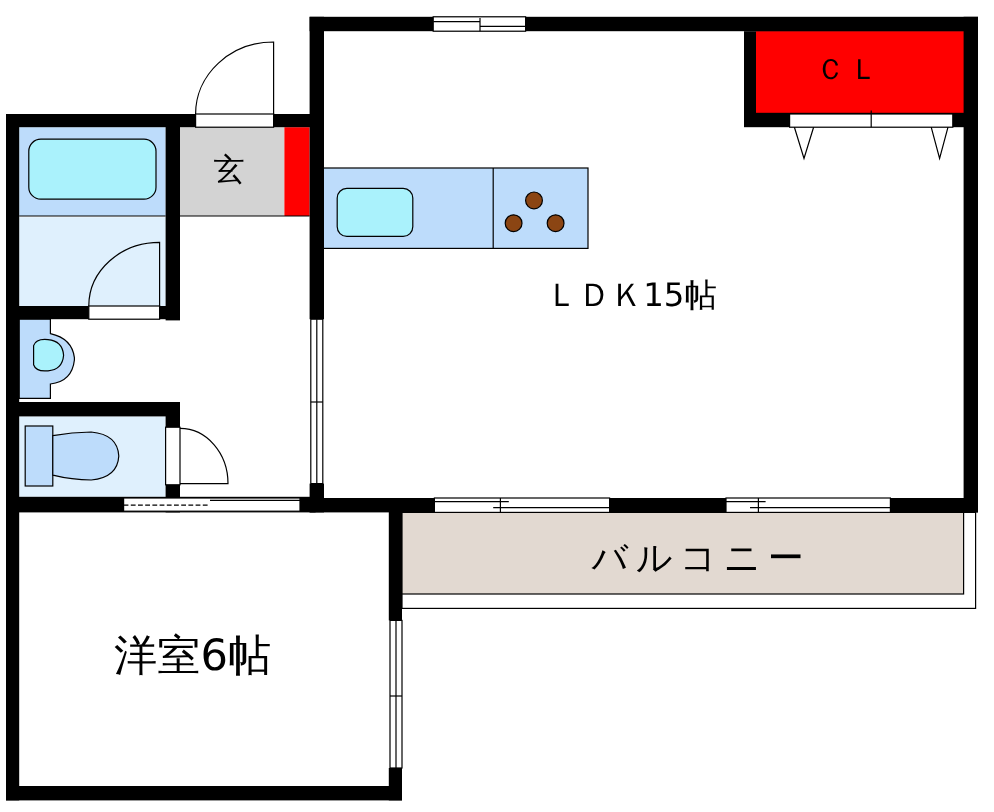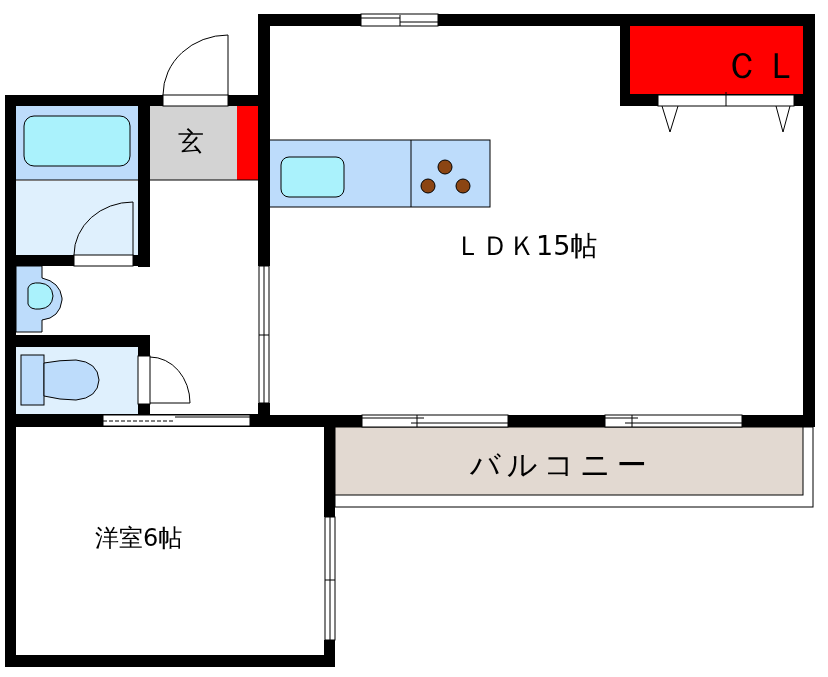--- a/index.html
+++ b/index.html
@@ -129,16 +129,16 @@
   </g>
 
   <g fill="none" stroke="#000" stroke-width="1">
     <path d="M163 95 A65 60 0 0 1 228 35 L228 95"></path>
     <path d="M74 255 A59 53 0 0 1 133 202 L133 255"></path>
     <path d="M150 357 A40 46 0 0 1 190 403 L150 403"></path>
   </g>
 </svg>
 
 <div class="lbl" style="left:178px;top:124px;font-size:26px;">玄</div>
-<div class="lbl" style="left:680px;top:42px;font-size:36px;letter-spacing:4px;margin-left:44px;">ＣＬ</div>
+<div class="lbl" style="left:680px;top:42px;font-size:24px;letter-spacing:4px;">ＣＬ</div>
 <div class="lbl" style="left:455px;top:228px;font-size:27px;">ＬＤＫ15帖</div>
-<div class="lbl" style="left:470px;top:445px;font-size:30px;letter-spacing:6px;">バルコニー</div>
-<div class="lbl" style="left:95px;top:522px;font-size:24px;">洋室6帖</div>
+<div class="lbl" style="left:493px;top:445px;font-size:30px;letter-spacing:6px;">バルコニー</div>
+<div class="lbl" style="left:95px;top:522px;font-size:36px;">洋室6帖</div>
 
 </body></html>

